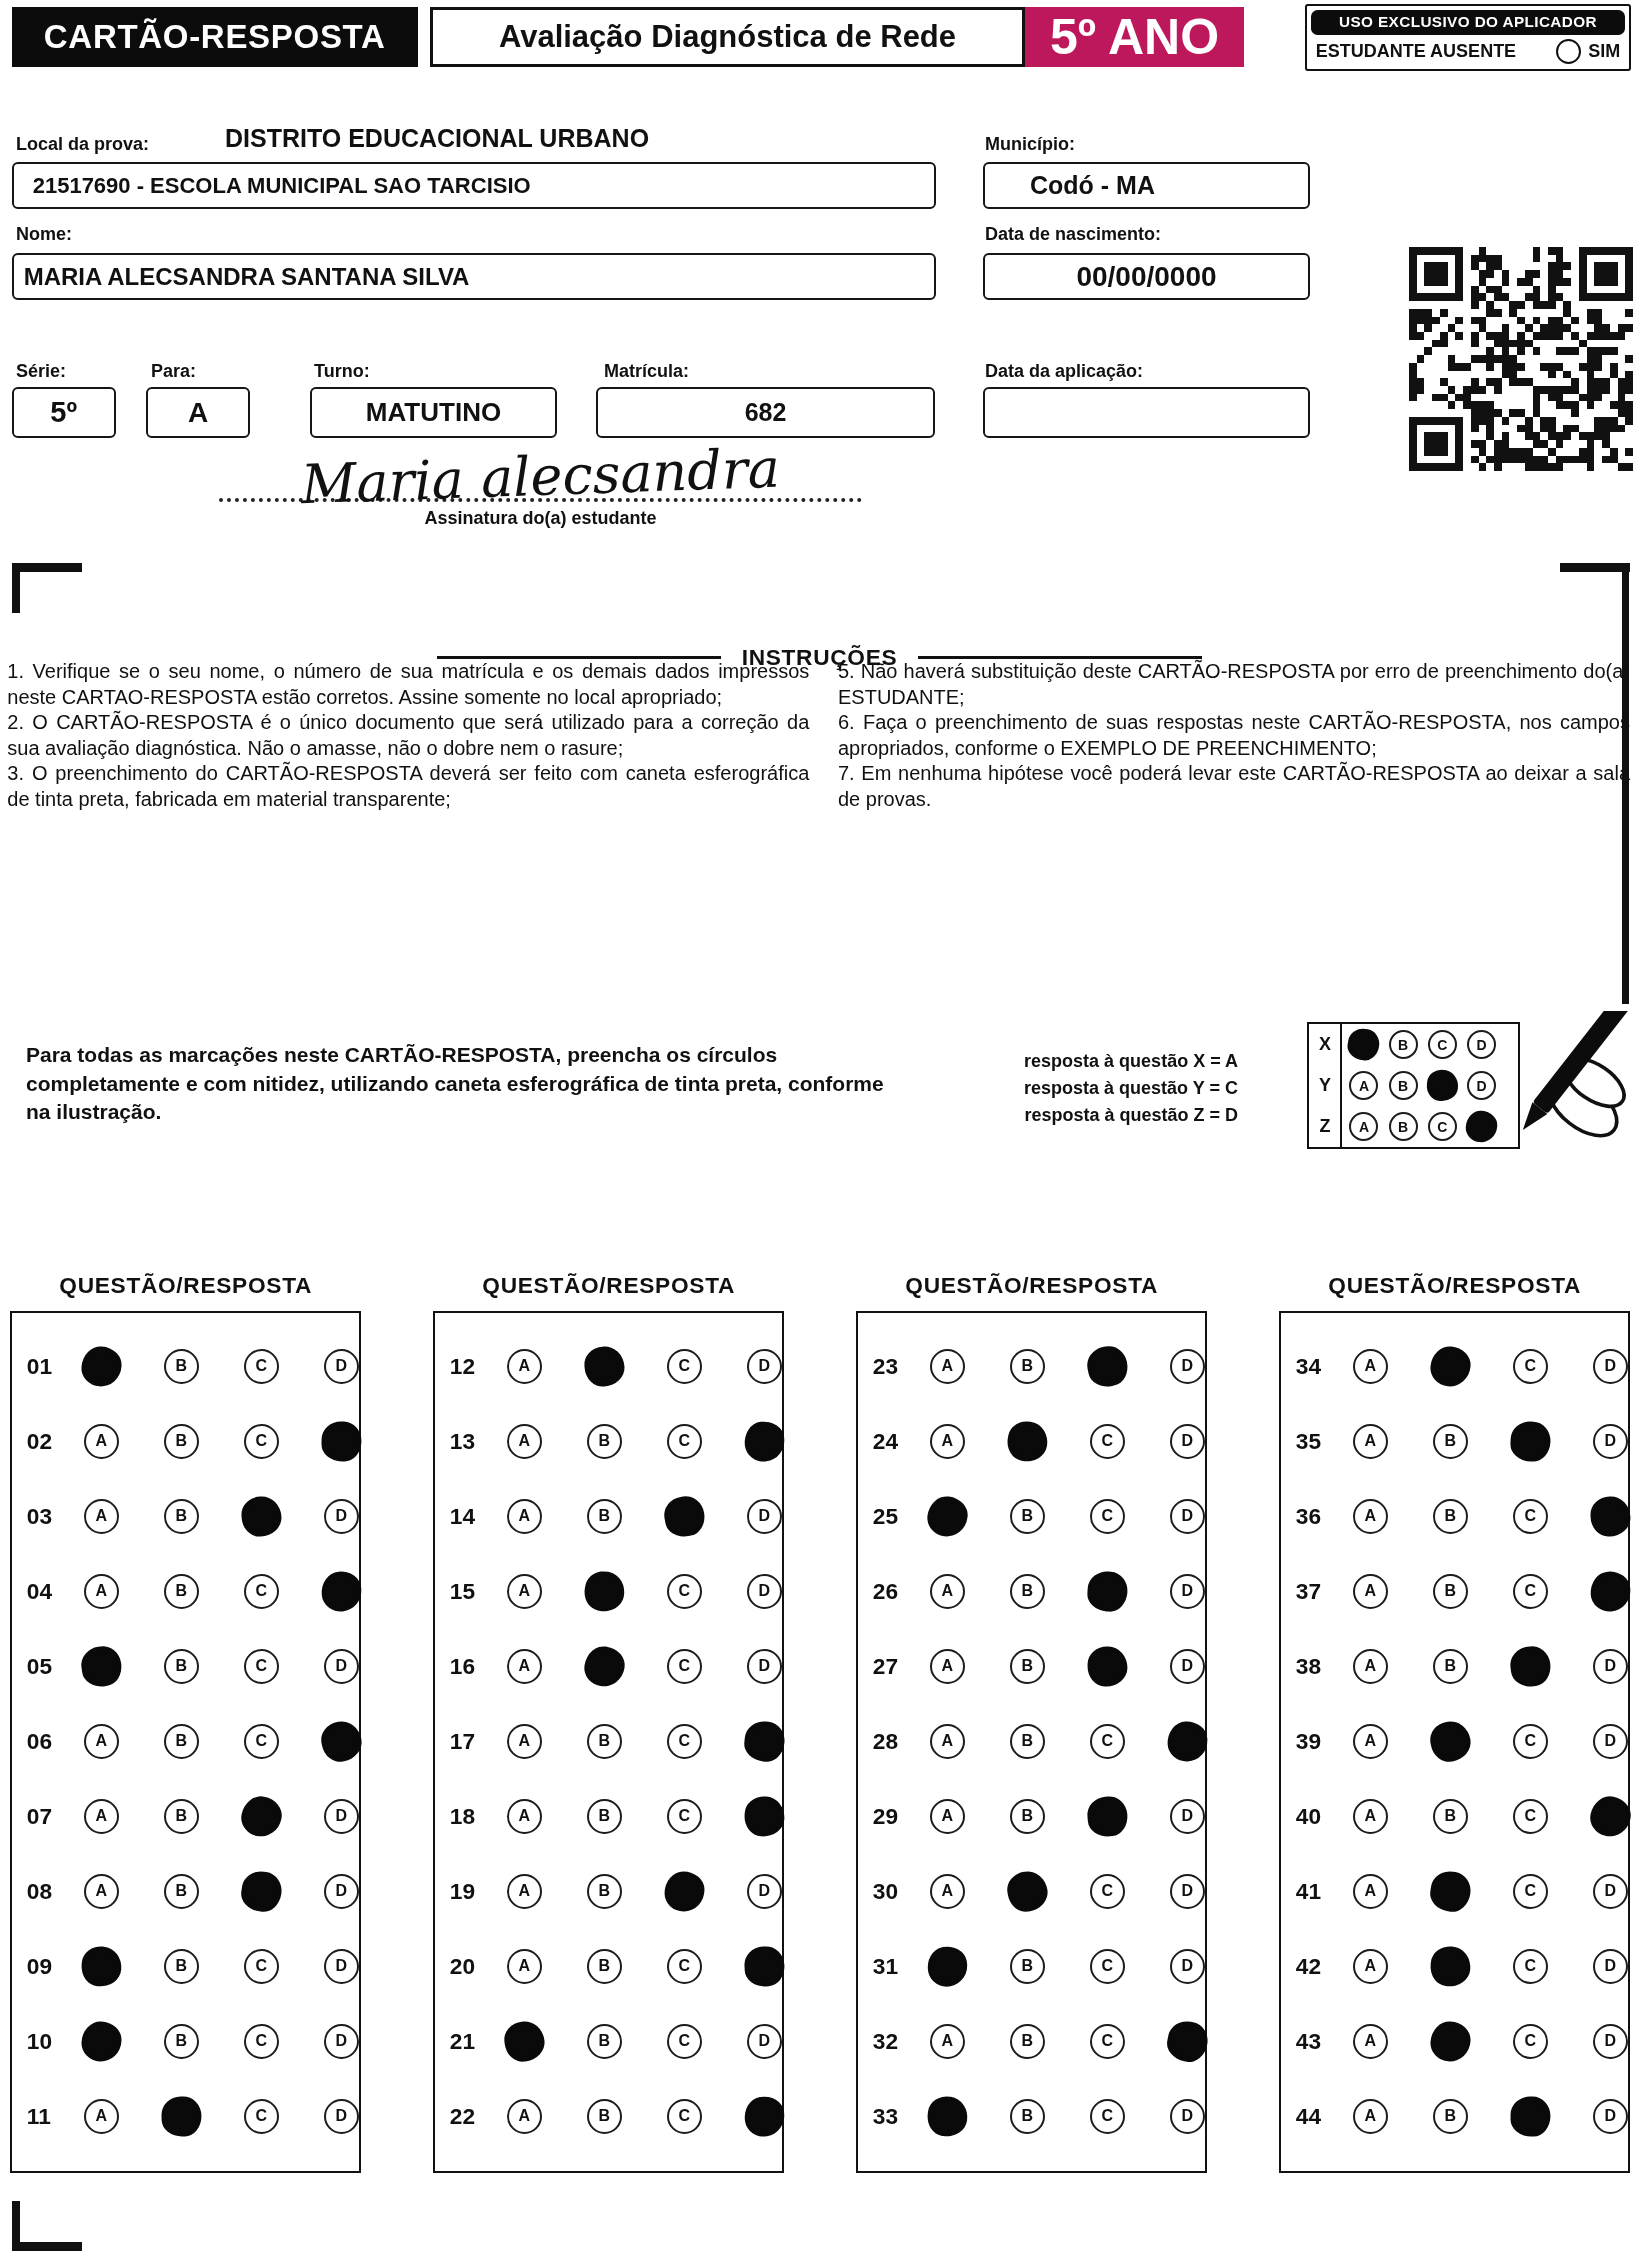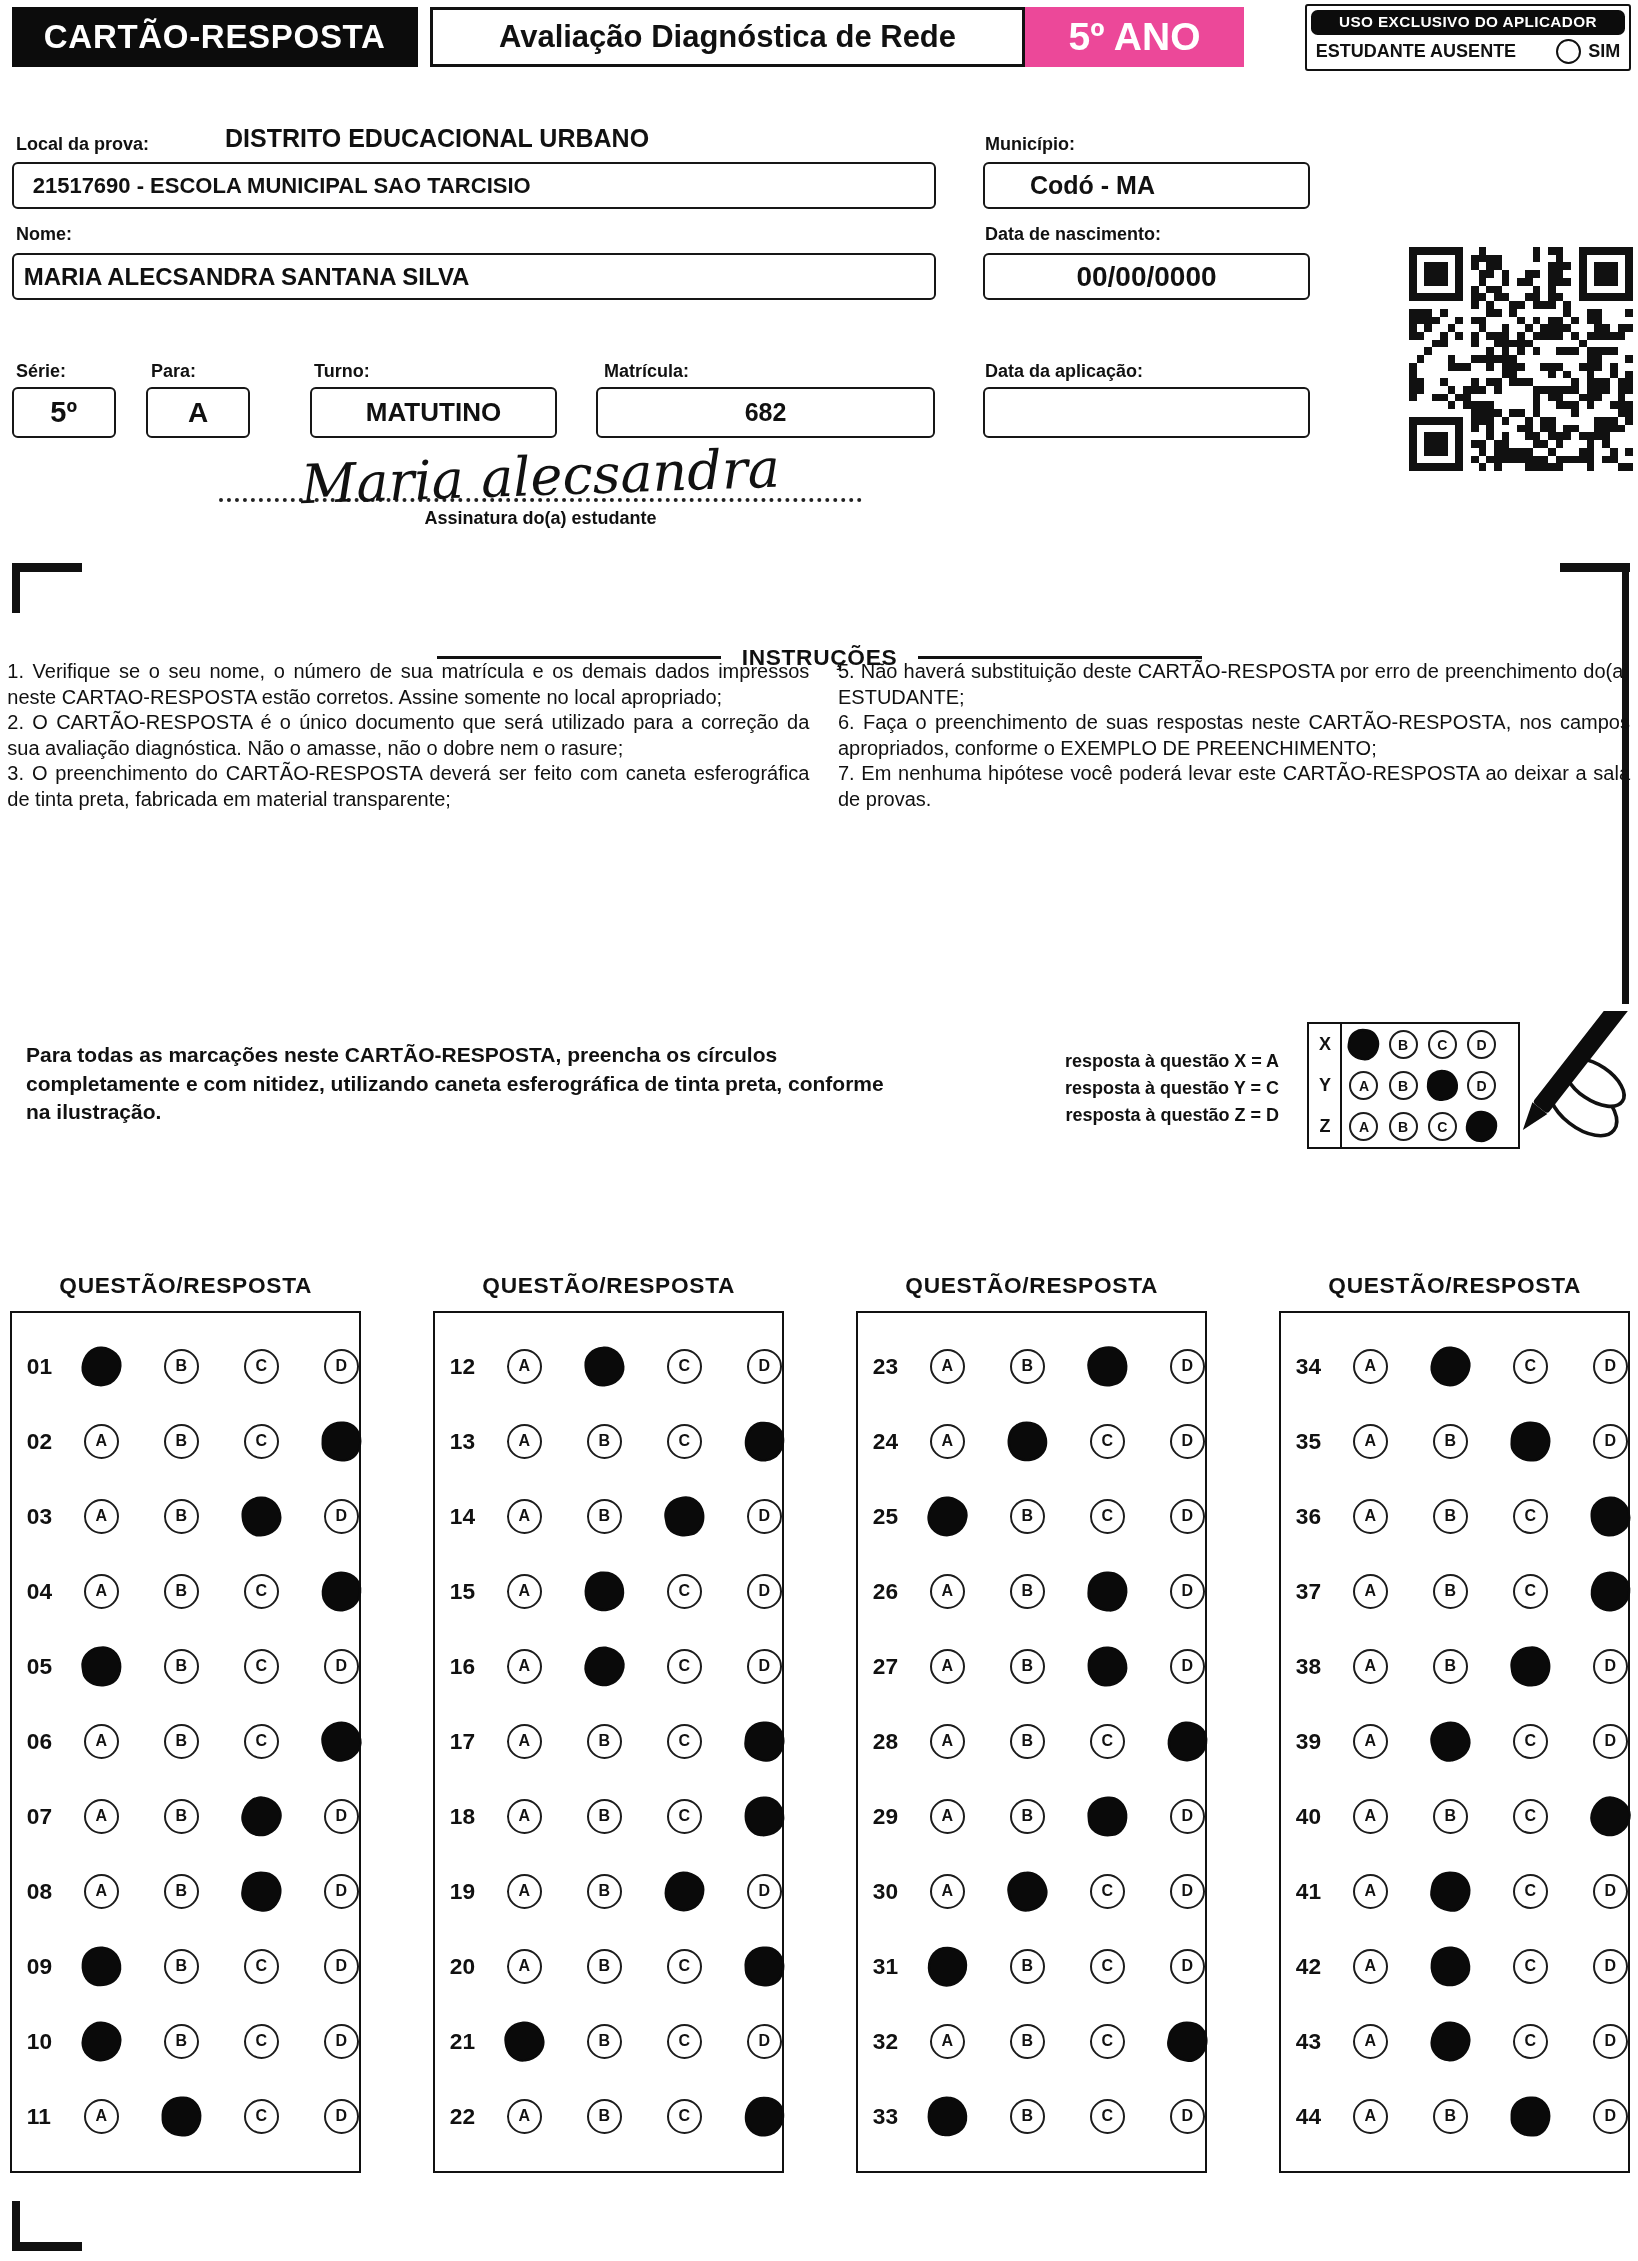--- a/index.html
+++ b/index.html
@@ -13,22 +13,22 @@
     overflow: hidden;
   }
   
   .hdr-card { position:absolute; left:11.7px; top:7.3px; width:406px; height:60px;
     background:#0c0c0c; color:#fff; display:flex; align-items:center; justify-content:center;
     font-size:33px; font-weight:bold; letter-spacing:0.7px; }
   .hdr-exam { position:absolute; left:430px; top:7.3px; width:595px; height:60px;
     border:3.7px solid #111; display:flex; align-items:center; justify-content:center;
     font-size:31px; font-weight:bold; }
   .hdr-grade { position:absolute; left:1025px; top:7.3px; width:219px; height:60px;
-    background:#ec4899; color:#fff; display:flex; align-items:center; justify-content:center;
-    font-size:39px; font-weight:bold; }
+    background:#be185d; color:#fff; display:flex; align-items:center; justify-content:center;
+    font-size:50px; font-weight:bold; }
   .hdr-applicator { position:absolute; left:1305px; top:4.4px; width:326px; height:67px;
     border:2.2px solid #111; border-radius:2.9px; padding:3.7px 4.4px;
     display:flex; flex-direction:column; justify-content:space-between; background:#fff; }
   .applicator-bar { background:#0c0c0c; color:#fff; font-size:15.3px; font-weight:bold;
     text-align:center; padding:2.9px 0 3.7px; border-radius:6.6px; letter-spacing:0.4px; }
   .applicator-row { display:flex; align-items:center; padding:0 4.4px 1.5px; font-size:18px; font-weight:bold; }
   .absent-circle { width:25px; height:25px; border:2.9px solid #111; border-radius:50%;
     margin-left:auto; margin-right:7.3px; flex:none; }
   
   .fld-label { position:absolute; font-size:18px; font-weight:bold; }
@@ -58,21 +58,21 @@
     display:flex; align-items:center; justify-content:center; gap:20.5px; }
   .instr-line { width:284px; height:3.7px; background:#111; }
   .instr-title { font-size:22.7px; font-weight:bold; letter-spacing:0.7px; }
   .instr { position:absolute; top:659px; font-size:20px; line-height:25.6px; text-align:justify; }
   .instr p { margin:0; }
   .instr-left { left:7.3px; width:802px; }
   .instr-right { left:838px; width:792px; }
   
   .marking-text { position:absolute; left:26px; top:1041px; width:862px;
     font-size:21px; font-weight:bold; line-height:28.5px; }
-  .ex-captions { position:absolute; left:995px; top:1048px; width:284px; text-align:right;
+  .ex-captions { position:absolute; left:954px; top:1048px; width:284px; text-align:right;
     font-weight:bold; font-size:18px; line-height:27px; }
   .example-grid { position:absolute; left:1307px; top:1022px; width:213px;
     border:2.9px solid #111; background:#fff; }
   .ex-row { display:flex; align-items:center; height:41px; padding-left:1.5px; }
   .ex-label { width:31px; align-self:stretch; display:flex; align-items:center; justify-content:center;
     border-right:2.2px solid #111; font-weight:bold; font-size:18px; margin-right:2.9px; }
   .pen-illustration { position:absolute; left:1482px; top:1011px; width:155px; height:146px; }
   
   .bubble { flex:none; width:35px; height:35px; border:2.9px solid #1c1c1c; border-radius:50%;
     display:flex; align-items:center; justify-content:center;

